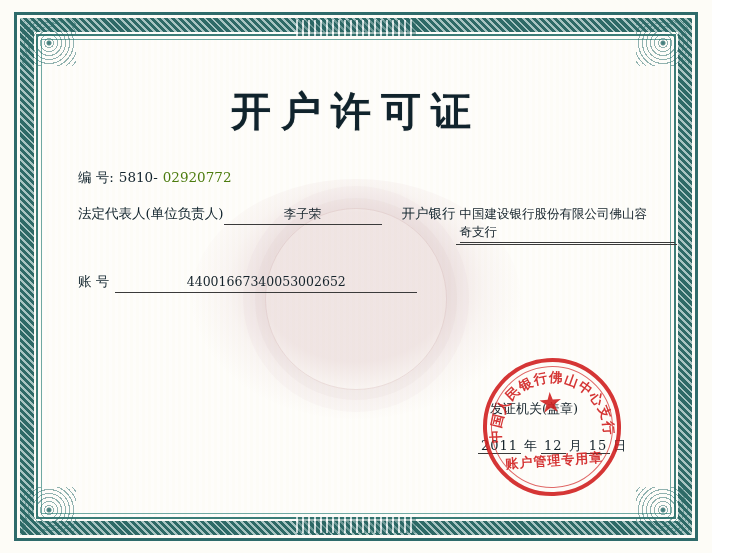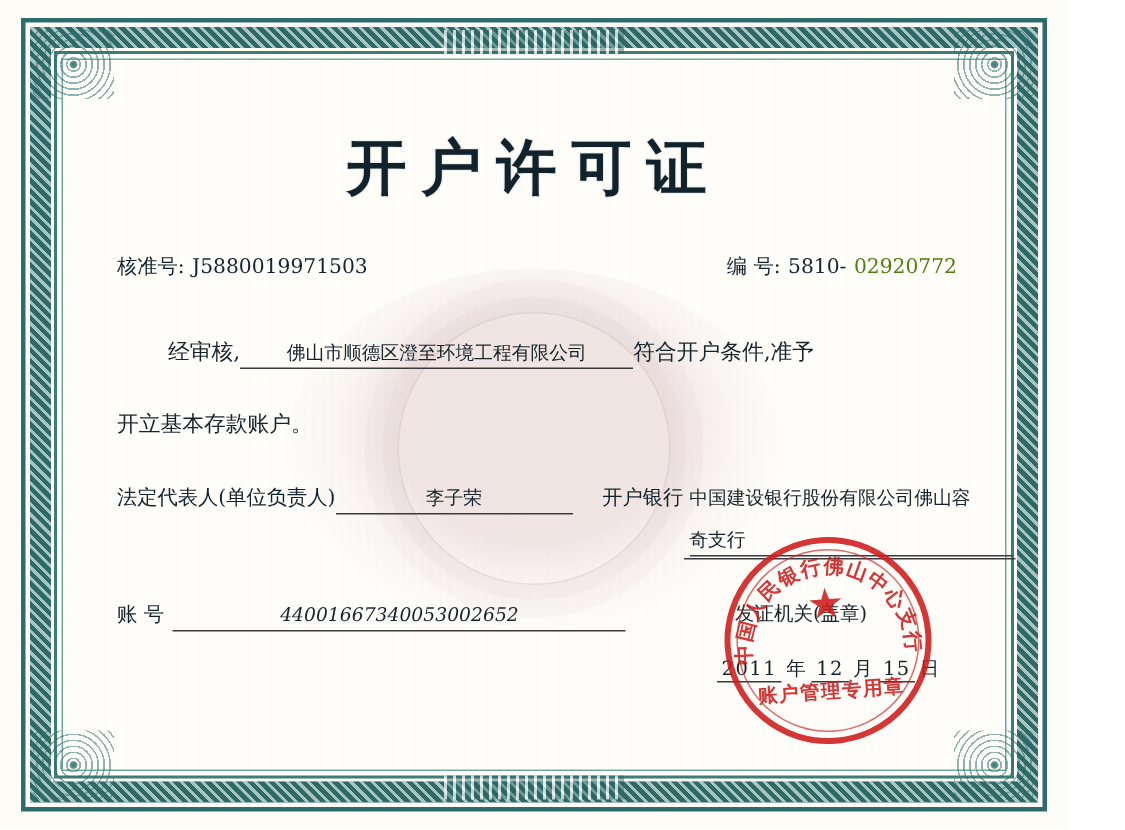--- a/index.html
+++ b/index.html
@@ -248,42 +248,41 @@
     display: inline-block;
     width: 215px;
     font-size: 12.5px;
     line-height: 18px;
     border-bottom: 1px solid #3a3a3a;
     padding: 0 2px 1px 4px;
   }
   .bank-name .l2 {
     display: block;
     border-bottom: 1px solid #3a3a3a;
-    margin-top: 10px;
+    margin-top: 0;
     padding-bottom: 1px;
   }
 
   .row-acct {
     display: flex;
     align-items: baseline;
     padding: 0 14px 0 18px;
     margin-top: 28px;
     font-family: "DejaVu Serif", serif;
     font-size: 13.5px;
   }
   .fill-acct {
     display: inline-block;
     width: 290px;
     border-bottom: 1px solid #3a3a3a;
     text-align: center;
     font-size: 12.5px;
     padding: 0 6px 1px 6px;
     line-height: 18px;
     margin-left: 6px;
-    font-style: italic;
   }
 
   .row-issue {
     position: absolute;
     left: 430px;
     bottom: 77px;
     font-family: "DejaVu Serif", serif;
     font-size: 13px;
     white-space: nowrap;
   }
@@ -374,39 +373,26 @@
   <div class="band-orn bottom"></div>
 
   <div class="watermark"></div>
 
   <div class="content">
 
     <div class="title">开户许可证</div>
 
     <div class="row-approve">
       <div class="kv">
-        <span class="label">核准号:</span>
-        <span class="value">J5880019971503</span>
-      </div>
-      <div class="kv">
         <span class="label">编 号:</span>
         <span class="value">5810-</span>
         <span class="value red">02920772</span>
       </div>
     </div>
 
-    <div class="para">
-      <div class="line1">
-        <span class="indent"></span>
-        <span>经审核,</span>
-        <span class="fill">佛山市顺德区澄至环境工程有限公司</span>
-        <span>符合开户条件,准予</span>
-      </div>
-      <div class="line2">开立基本存款账户。</div>
-    </div>
 
     <div class="row-rep">
       <div class="rep-left">
         <span class="label">法定代表人(单位负责人)</span>
         <span class="fill-rep">李子荣</span>
       </div>
       <div class="rep-right">
         <span class="label">开户银行</span>
         <span class="bank-name">
           <span>中国建设银行股份有限公司佛山容</span>

